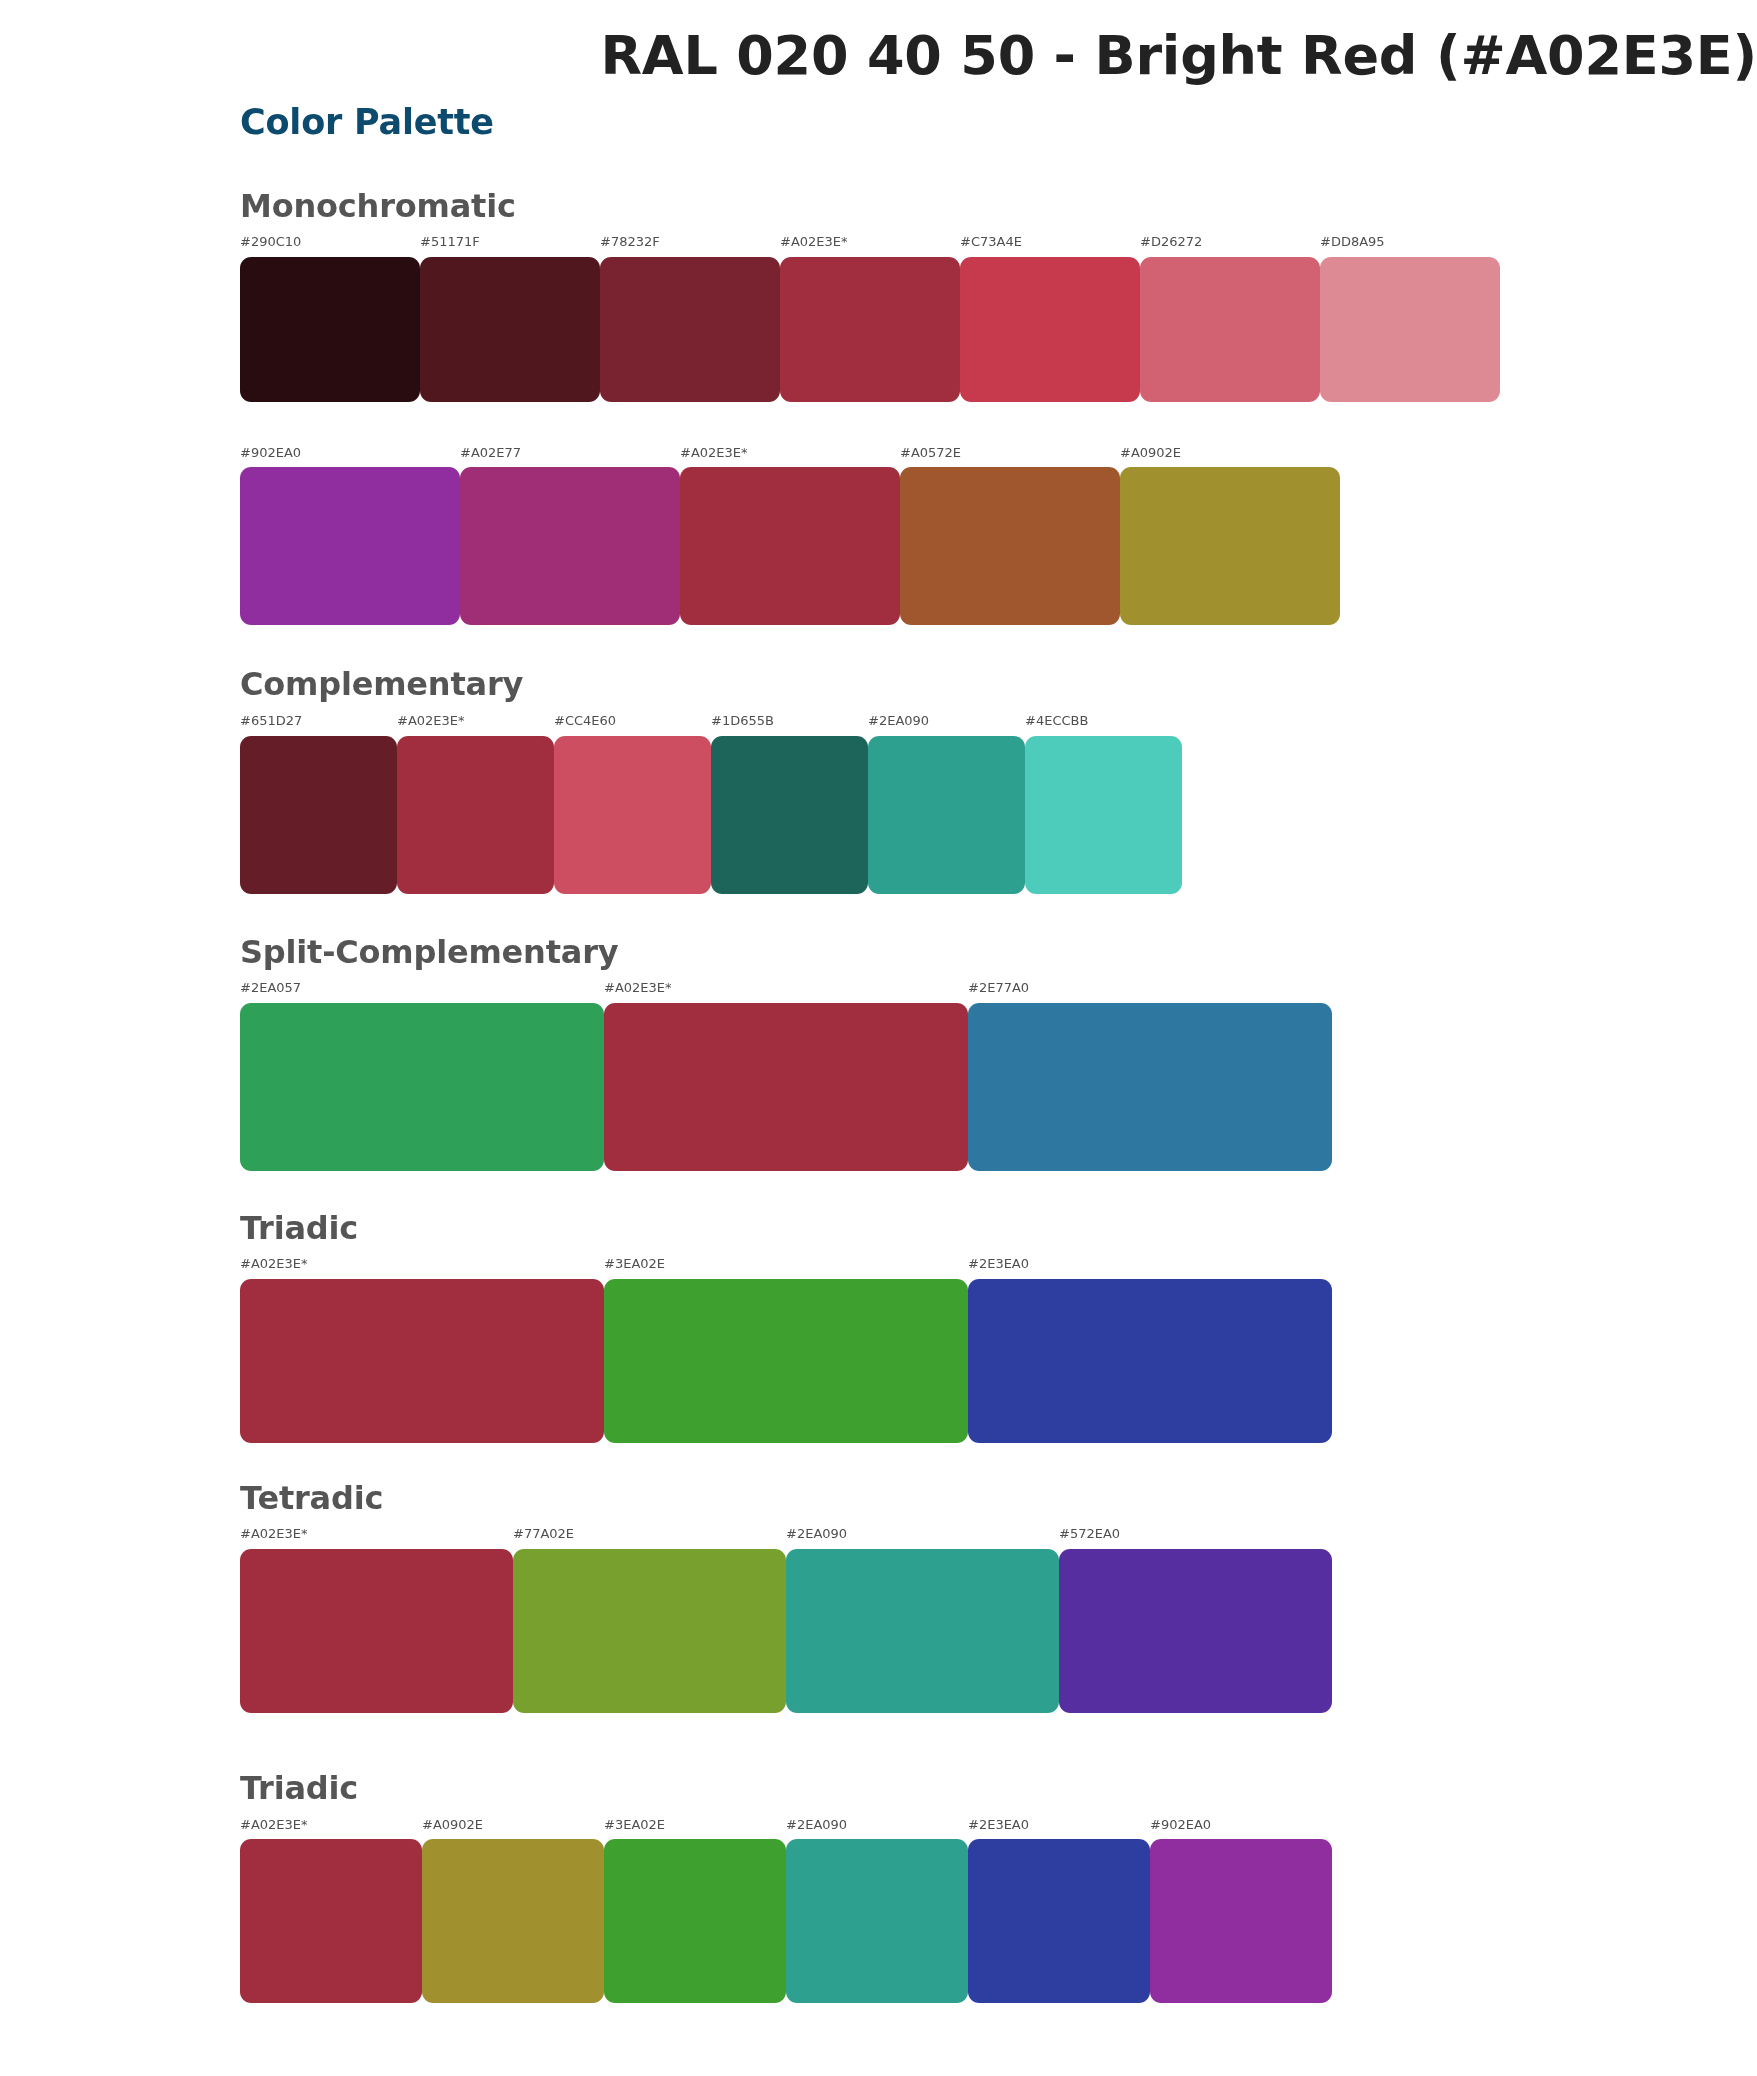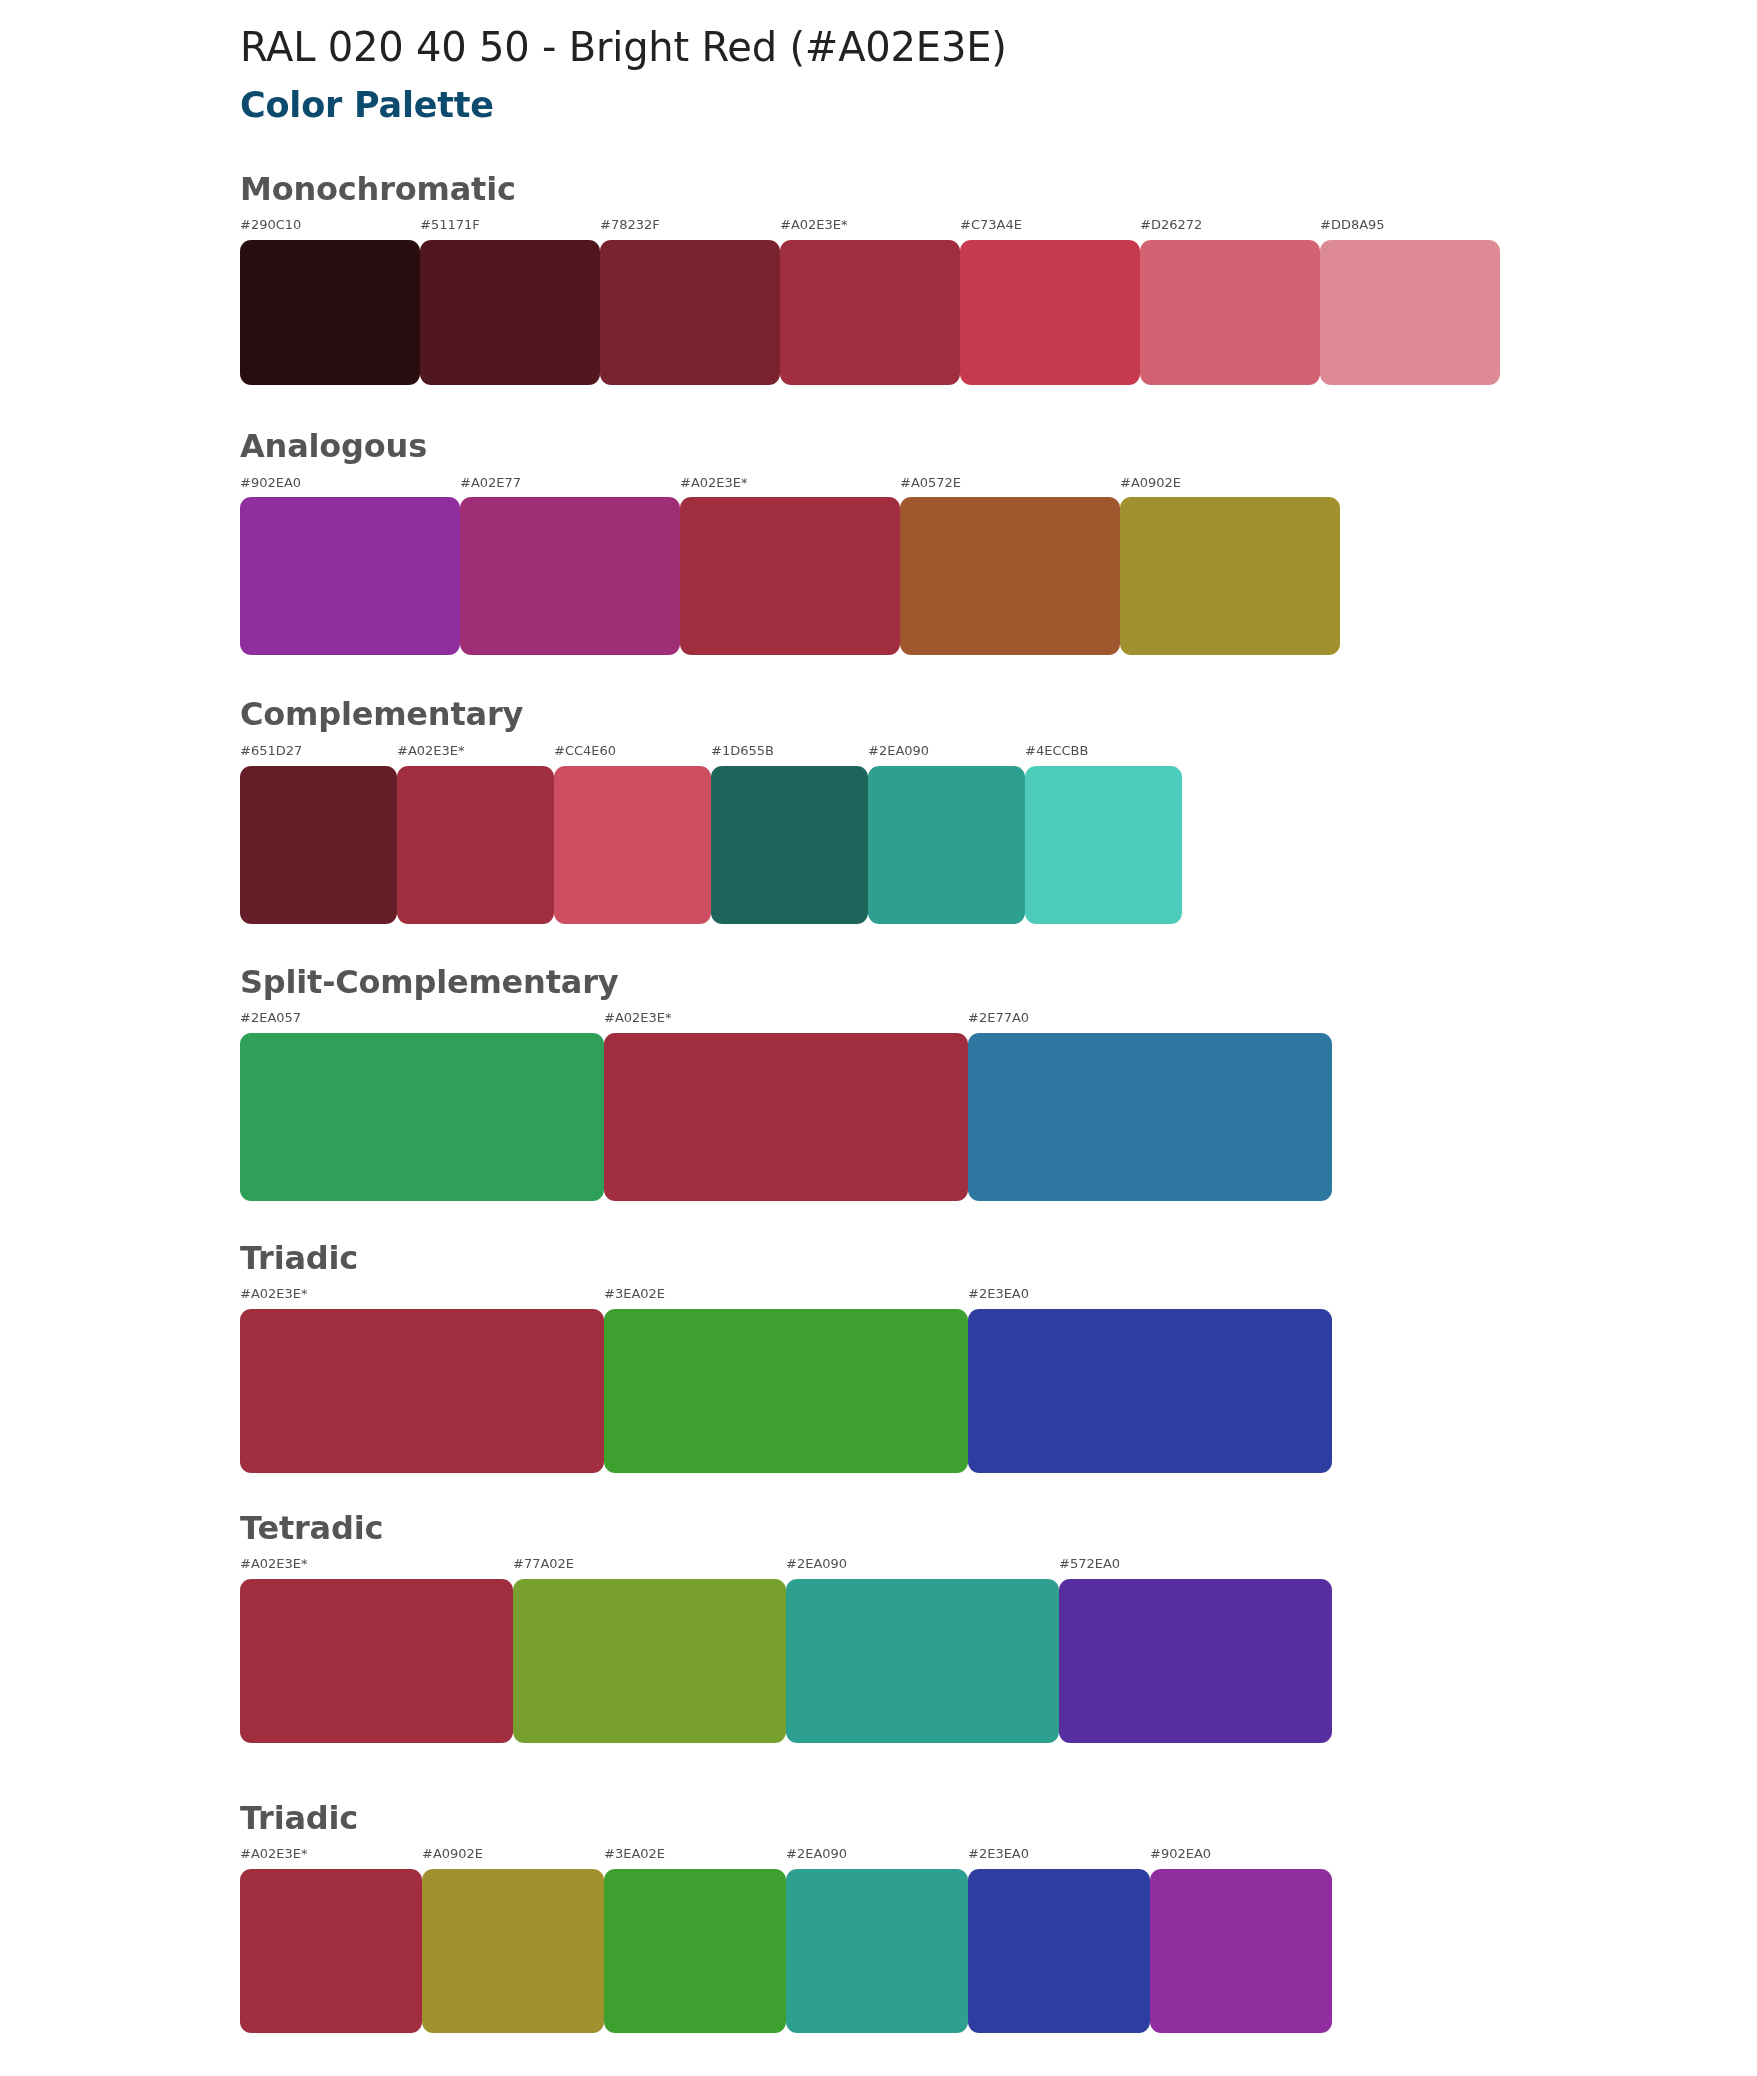--- a/index.html
+++ b/index.html
@@ -18,27 +18,28 @@
     position: relative;
     width: 1757px;
     height: 2077px;
     box-sizing: border-box;
     padding: 0;
   }
   .header {
     padding: 24px 0 0 240px;
   }
   .title {
-    font-size: 40px;
-    font-weight: 400;
+    font-size: 54px;
+    font-weight: 700;
     color: #222222;
     letter-spacing: -0.2px;
     line-height: 1.18;
     margin: 0;
     padding: 0;
+    text-align: right;
   }
   .subtitle {
     font-size: 35px;
     font-weight: 700;
     color: #0c4a6e;
     letter-spacing: -0.2px;
     line-height: 1.2;
     margin: 12.8px 0 0 0;
     padding: 0;
   }
@@ -146,21 +147,20 @@
             <div class="swatch-label">#D26272</div>
             <div class="swatch-chip" style="background-color: rgb(210, 98, 114);"></div>
           </div>
           <div class="swatch">
             <div class="swatch-label">#DD8A95</div>
             <div class="swatch-chip" style="background-color: rgb(221, 138, 149);"></div>
           </div>
         </div>
       </div>
       <div class="section sec-analogous">
-        <div class="section-title">Analogous</div>
         <div class="swatch-row">
           <div class="swatch">
             <div class="swatch-label">#902EA0</div>
             <div class="swatch-chip" style="background-color: rgb(144, 46, 160);"></div>
           </div>
           <div class="swatch">
             <div class="swatch-label">#A02E77</div>
             <div class="swatch-chip" style="background-color: rgb(160, 46, 119);"></div>
           </div>
           <div class="swatch">

